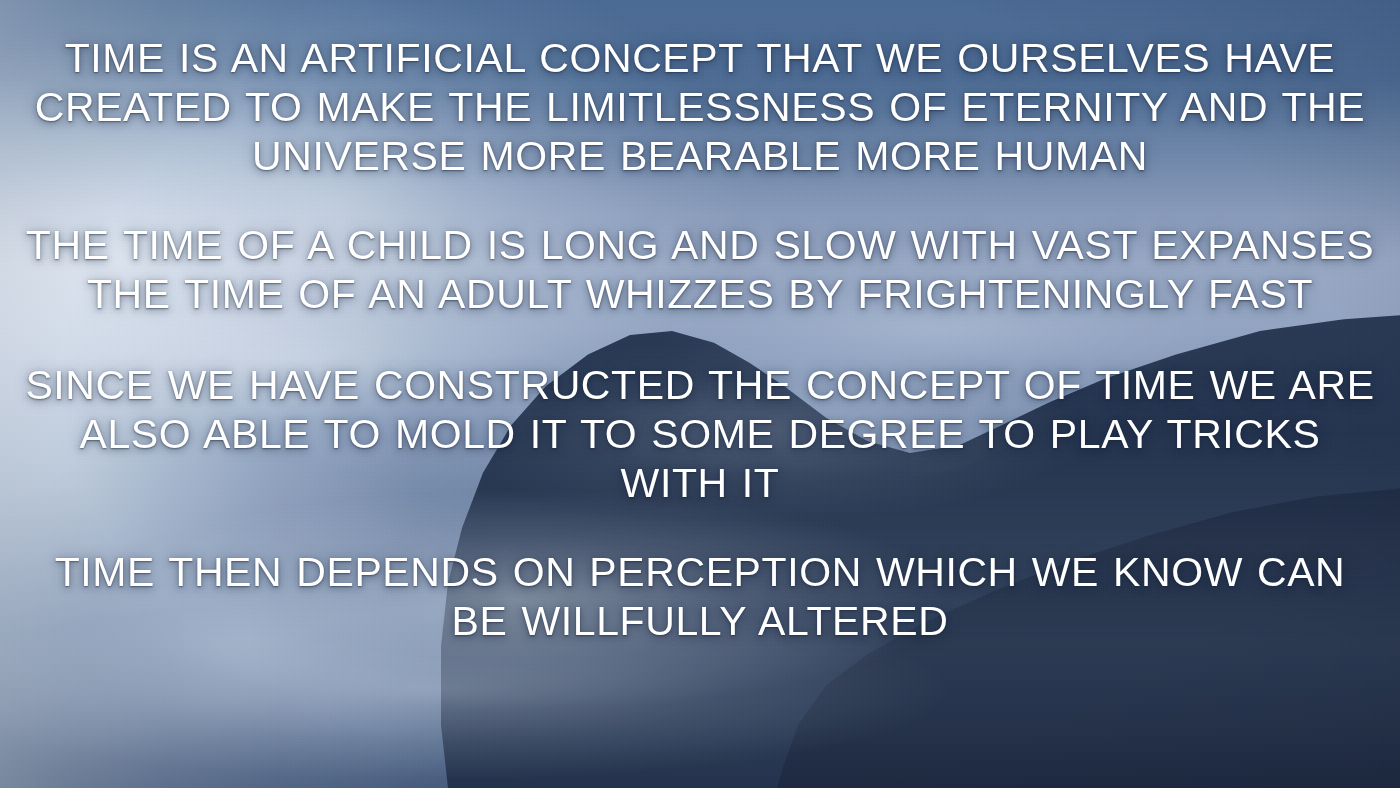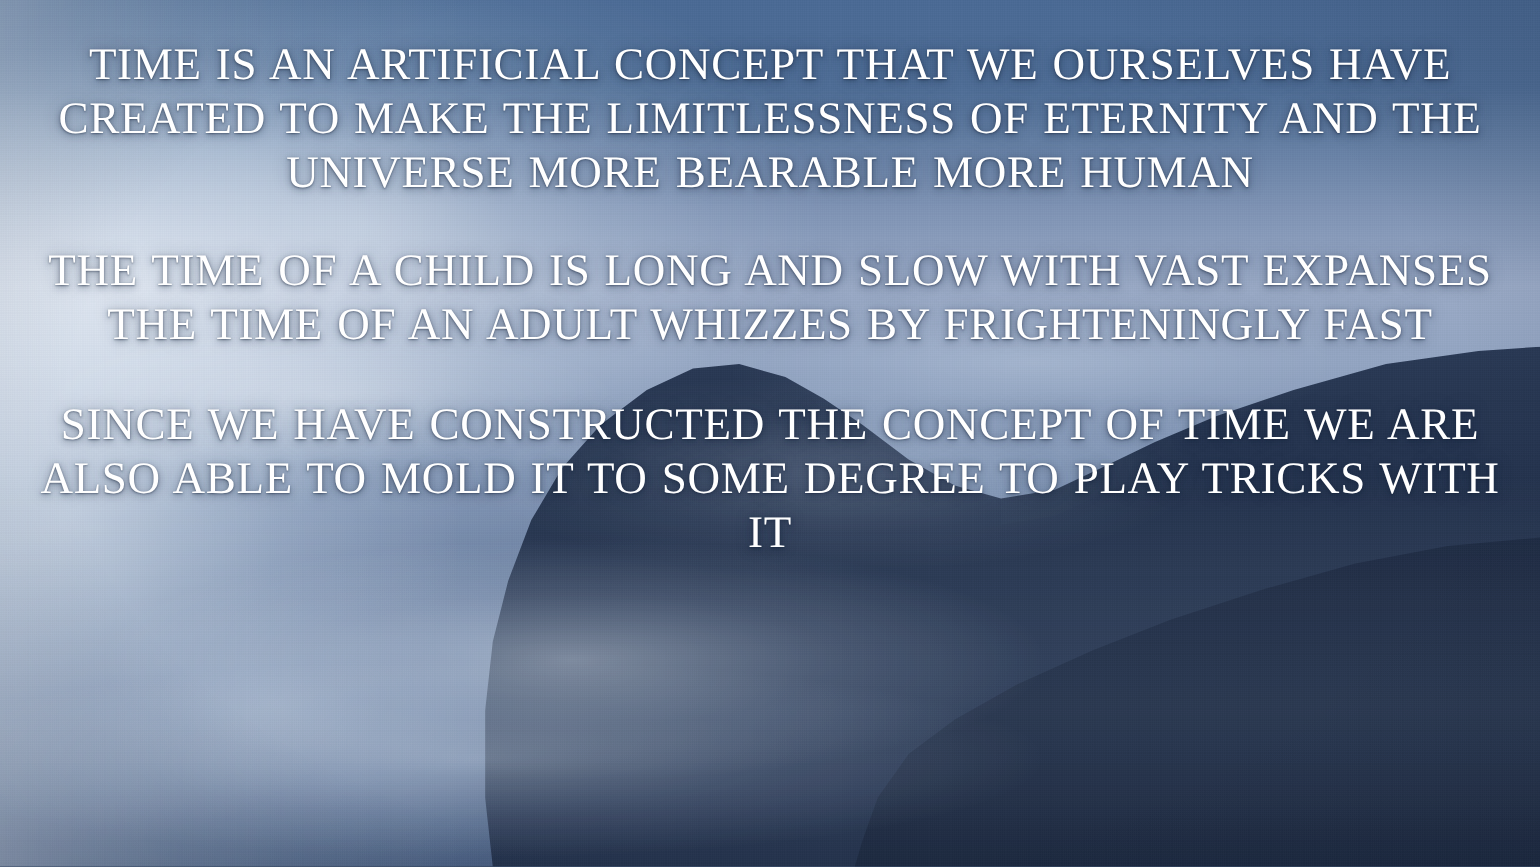--- a/index.html
+++ b/index.html
@@ -7,21 +7,21 @@
     margin: 0;
     padding: 0;
     background: #000;
   }
   #stage {
     position: relative;
     width: 1400px;
     height: 788px;
     overflow: hidden;
     background: #47658f;
-    font-family: Liberation Serif, serif;
+    font-family: Liberation Sans, sans-serif;
   }
 
   
   .bg-layer {
     position: absolute;
     inset: 0;
     pointer-events: none;
   }
 
   
@@ -190,15 +190,16 @@
   <div class="bg-layer" id="bg-mountain-fore"></div>
   <div class="bg-layer" id="bg-veil"></div>
   <div class="bg-layer" id="bg-haze"></div>
   <div class="bg-layer" id="bg-vignette"></div>
   <div class="bg-layer" id="bg-grain"></div>
 
   <div id="quote-overlay">
     <p class="quote-paragraph" id="quote-paragraph-1">Time is an artificial concept that we ourselves have created to make the limitlessness of eternity and the universe more bearable more human</p>
     <p class="quote-paragraph" id="quote-paragraph-3">The time of a child is long and slow with vast expanses the time of an adult whizzes by frighteningly fast</p>
     <p class="quote-paragraph" id="quote-paragraph-2">Since we have constructed the concept of time we are also able to mold it to some degree to play tricks with it</p>
+    <p class="quote-paragraph" id="quote-paragraph-4">Time then depends on perception which we know can be willfully altered</p>
   </div>
 
 </div>
 
 </body></html>

